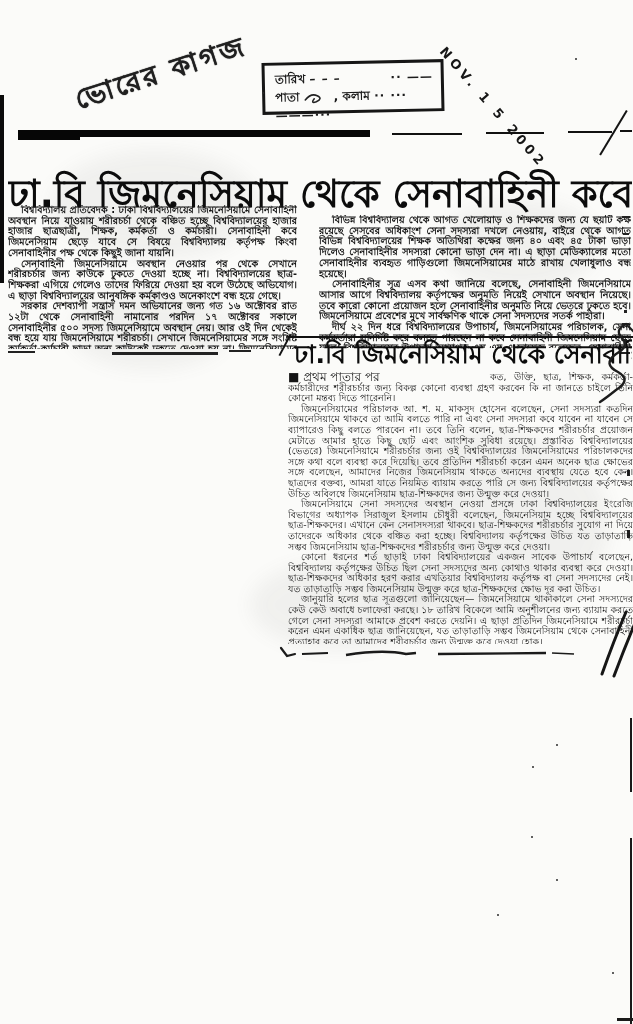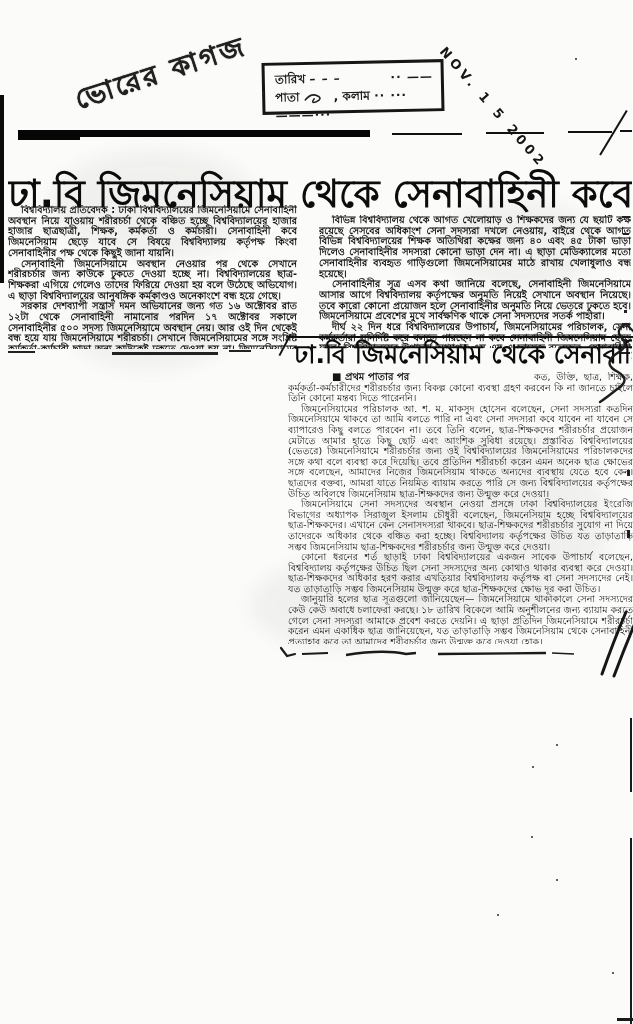--- a/index.html
+++ b/index.html
@@ -81,21 +81,21 @@
     margin:1px 0 0 6px;font-size:25px;line-height:31px;font-weight:bold;color:#0c0c0c;
     white-space:nowrap;overflow:hidden;width:338px;
   }
   .a2-body{
     margin-top:2px;font-size:9.4px;line-height:10.6px;text-align:justify;color:#141414;
     height:272px;overflow:hidden;
   }
   .a2-body p{margin:0;text-indent:13px;}
   .a2-body p.first{text-indent:0;}
   .byline{
-    float:left;width:196px;font-weight:bold;font-size:10px;margin-right:6px;margin-left:44px;
+    float:left;width:196px;font-weight:normal;font-size:12px;margin-right:6px;
   }
   .end-rule{margin-top:3px;}
 
   svg.penstroke{position:absolute;overflow:visible;}
 </style>
 </head>
 <body>
 
 <div class="blotch" style="left:50px;top:150px;width:210px;height:110px;"></div>
 <div class="blotch" style="left:70px;top:290px;width:160px;height:80px;"></div>

